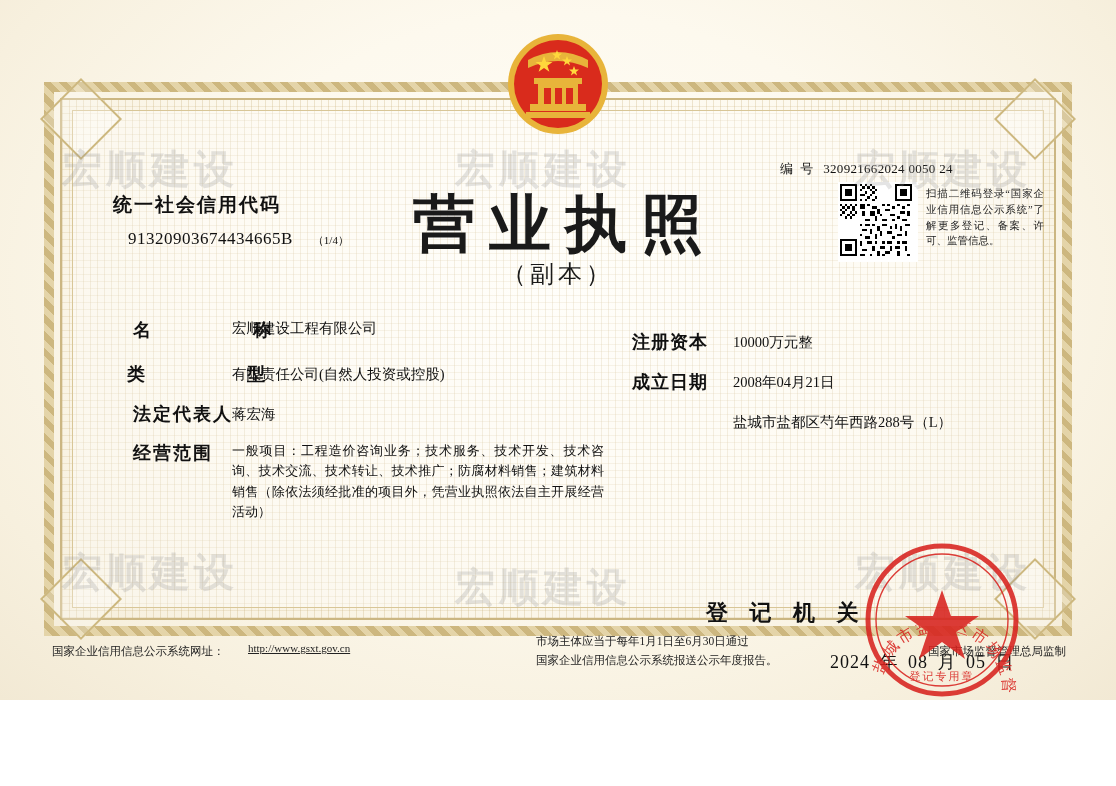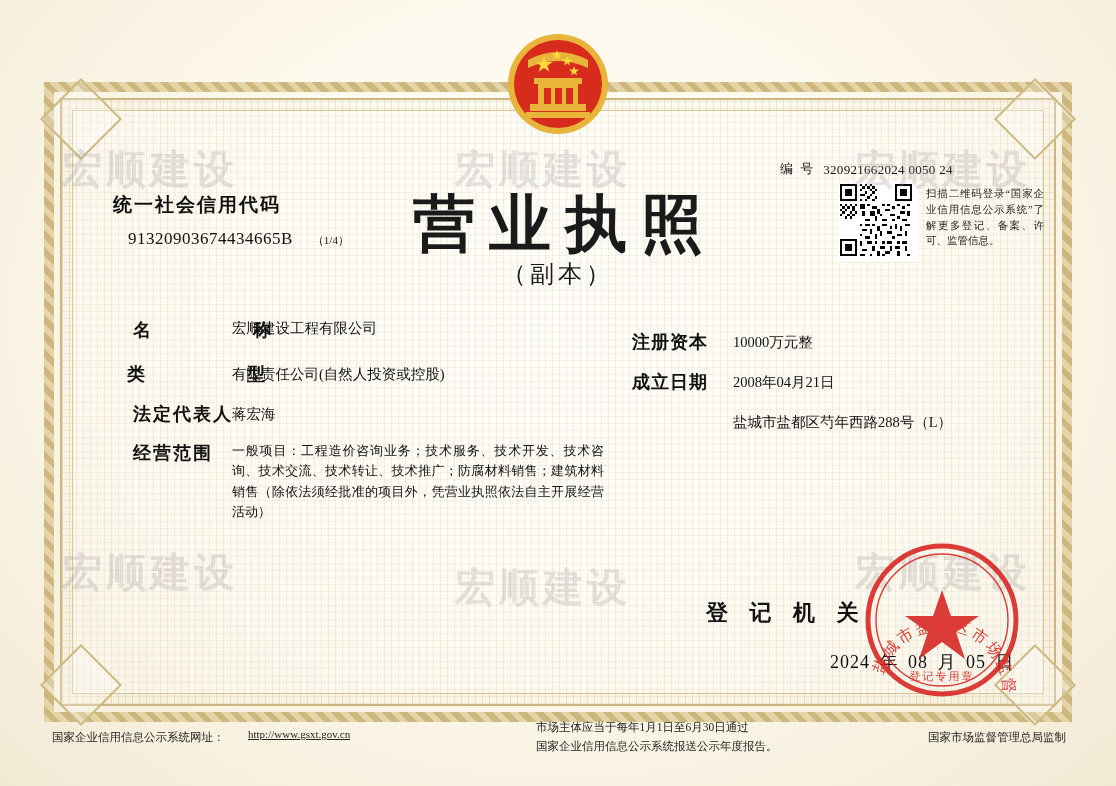--- a/index.html
+++ b/index.html
@@ -10,21 +10,21 @@
   body {
     width: 1116px;
     height: 786px;
     font-family: "Liberation Serif", "DejaVu Serif", serif;
     overflow: hidden;
   }
 
   #license {
     position: relative;
     width: 1116px;
-    height: 786px;
+    height: 700px;
     background:
       radial-gradient(ellipse at 50% 40%, #fffdf7 0%, #fdf9ee 45%, #f7f0de 80%, #f2e9d4 100%);
     overflow: hidden;
   }
 
   
   .frame-outer {
     position: absolute;
     left: 44px; top: 82px; right: 44px; bottom: 64px;
     border: 10px solid #d9c89a;
@@ -121,21 +121,21 @@
 
   
   .serial {
     position: absolute;
     right: 66px;
     top: 160px;
     width: 270px;
     font-size: 13px;
     color: #111;
     display: flex;
-    align-items: flex-end;
+    align-items: center;
     gap: 8px;
   }
   .serial-label { letter-spacing: 2px; }
   .serial-value { letter-spacing: 0.3px; }
 
   .qr-wrap {
     position: absolute;
     right: 198px;
     top: 182px;
     width: 76px;

